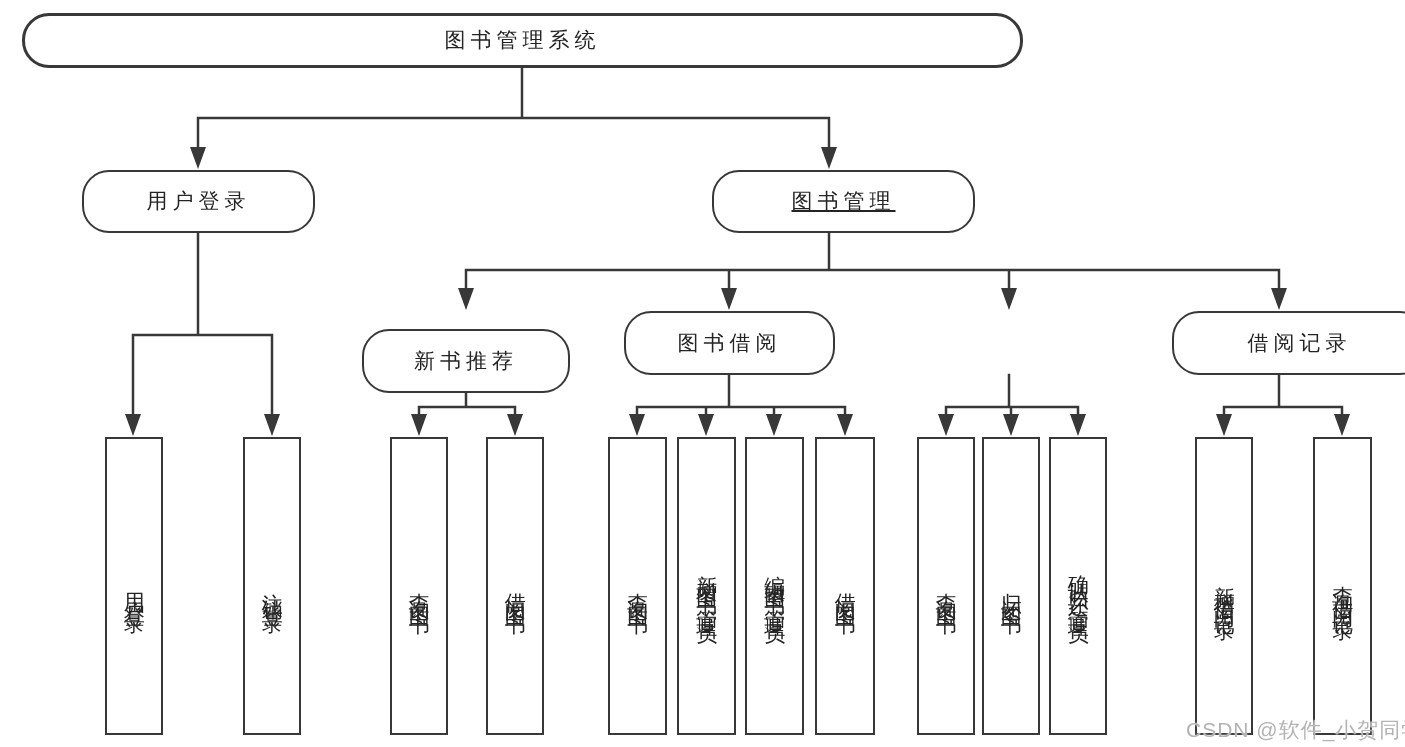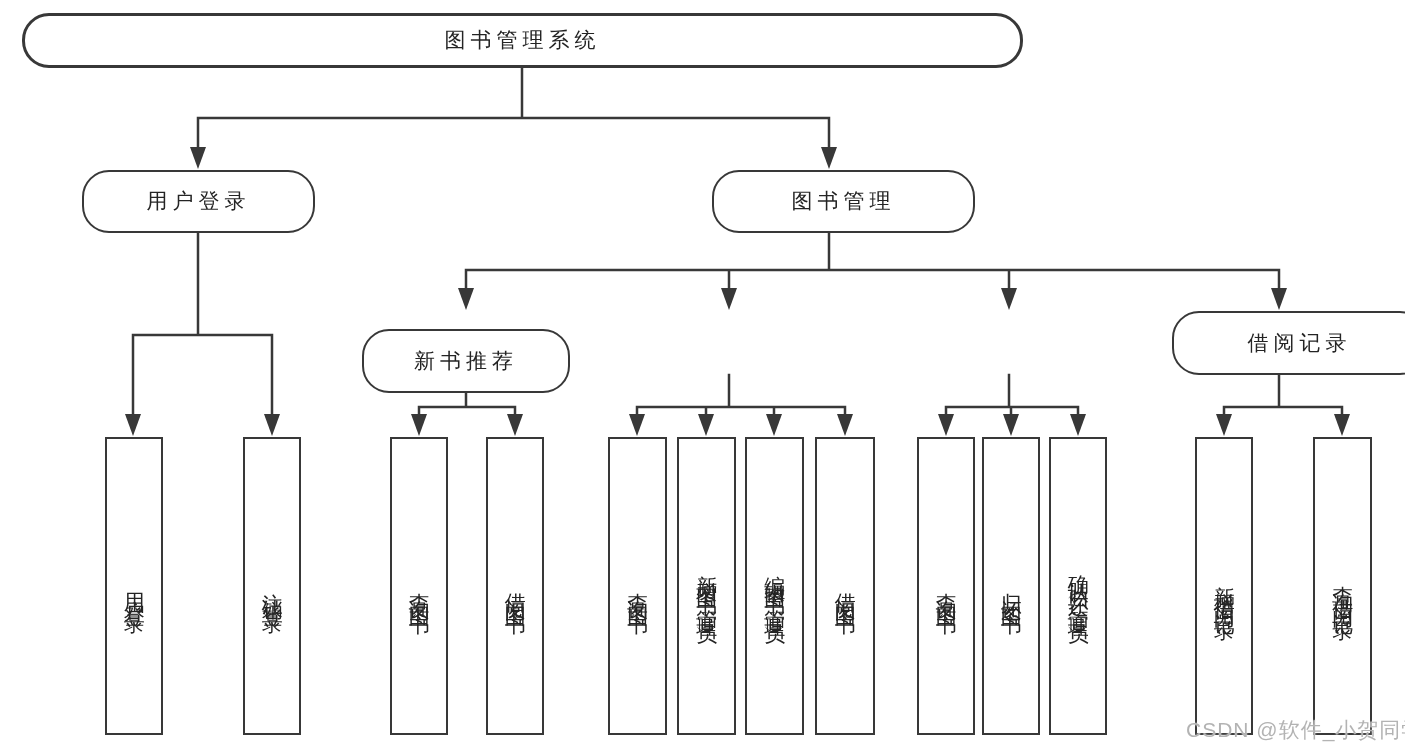--- a/index.html
+++ b/index.html
@@ -103,23 +103,24 @@
     <g>
       <path d="M1279,375 V407 M1224,407 H1342 M1224,407 V416 M1342,407 V416"></path>
       <polygon points="1216,414 1232,414 1224,436" fill="#383838" stroke="none"></polygon>
       <polygon points="1334,414 1350,414 1342,436" fill="#383838" stroke="none"></polygon>
     </g>
   </svg>
 
   <div class="box h-box root-box" style="left:22px; top:13px; width:1001px; height:55px;">图书管理系统</div>
 
   <div class="box h-box" style="left:82px; top:170px; width:233px; height:63px;">用户登录</div>
-  <div class="box h-box" style="left:712px; top:170px; width:263px; height:63px;">图书管理</div>
+  <div class="box h-box" style="left:712px; top:170px; width:263px; height:63px;text-decoration:underline;">图书管理</div>
 
   <div class="box h-box" style="left:362px; top:311px; width:208px; height:64px;margin-top:18px;">新书推荐</div>
+  <div class="box h-box" style="left:624px; top:311px; width:211px; height:64px;">图书借阅</div>
   <div class="box h-box" style="left:1172px; top:311px; width:255px; height:64px;">借阅记录</div>
 
   <div class="box v-box" style="left:105px; top:437px; width:58px; height:298px;">用户登录</div>
   <div class="box v-box" style="left:243px; top:437px; width:58px; height:298px;">注销登录</div>
 
   <div class="box v-box" style="left:390px; top:437px; width:58px; height:298px;">查询图书</div>
   <div class="box v-box" style="left:486px; top:437px; width:58px; height:298px;">借阅图书</div>
 
   <div class="box v-box" style="left:608px; top:437px; width:59px; height:298px;">查询图书</div>
   <div class="box v-box" style="left:677px; top:437px; width:59px; height:298px;">新增图书（管理员）</div>

